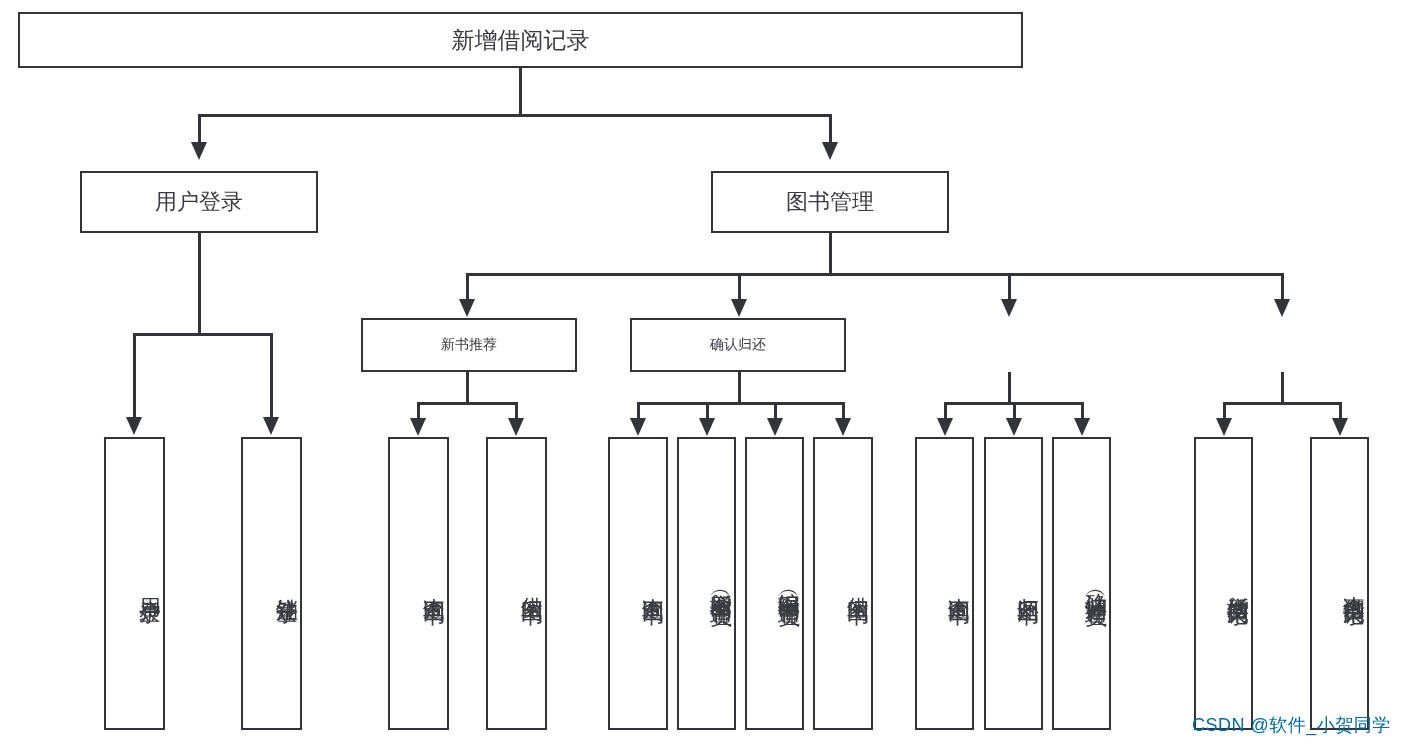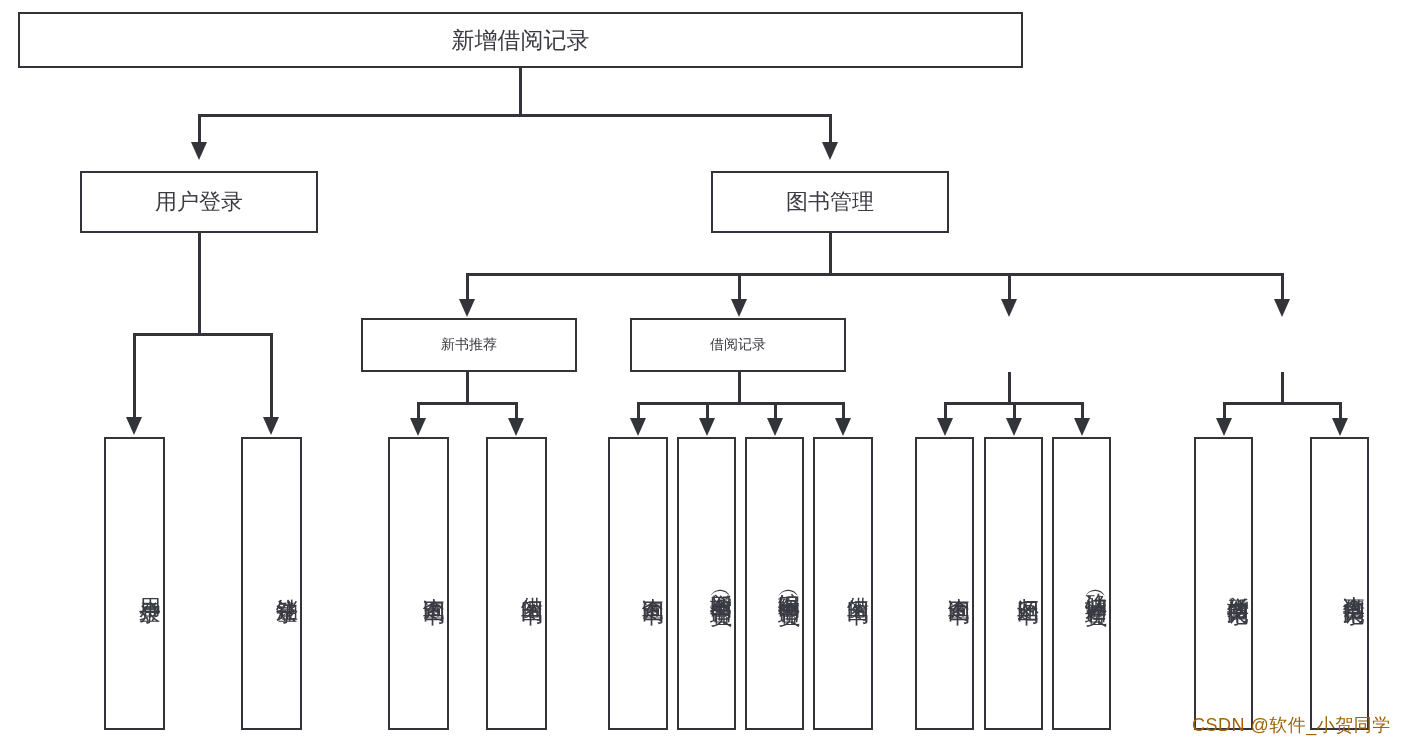--- a/index.html
+++ b/index.html
@@ -62,21 +62,21 @@
   .arrow {
     position: absolute;
     width: 0;
     height: 0;
     border-left: 8px solid transparent;
     border-right: 8px solid transparent;
     border-top: 18px solid #33333a;
   }
   .watermark {
     position: absolute;
-    color: #a16207;
+    color: #0369a1;
     font-size: 18px;
     letter-spacing: 0.5px;
     white-space: nowrap;
     user-select: none;
   }
 </style>
 </head>
 <body>
 
 <div id="canvas">
@@ -115,21 +115,21 @@
   <div class="arrow" style="left:731px; top:299px;"></div>
   <div class="conn v" style="left:1008px; top:273px; height:28px;"></div>
   <div class="arrow" style="left:1001px; top:299px;"></div>
   <div class="conn v" style="left:1281px; top:273px; height:28px;"></div>
   <div class="arrow" style="left:1274px; top:299px;"></div>
 
   <div class="node lvl2" style="left:361px; top:318px; width:216px; height:54px;">
     <span>新书推荐</span>
   </div>
   <div class="node lvl2" style="left:630px; top:318px; width:216px; height:54px;">
-    <span>借阅记录</span>
+    <span>确认归还</span>
   </div>
 
   <div class="conn v" style="left:466px; top:372px; height:32px;"></div>
   <div class="conn h" style="left:417px; top:402px; width:98px;"></div>
   <div class="conn v" style="left:417px; top:402px; height:18px;"></div>
   <div class="arrow" style="left:410px; top:418px;"></div>
   <div class="conn v" style="left:515px; top:402px; height:18px;"></div>
   <div class="arrow" style="left:508px; top:418px;"></div>
 
   <div class="conn v" style="left:738px; top:372px; height:32px;"></div>

